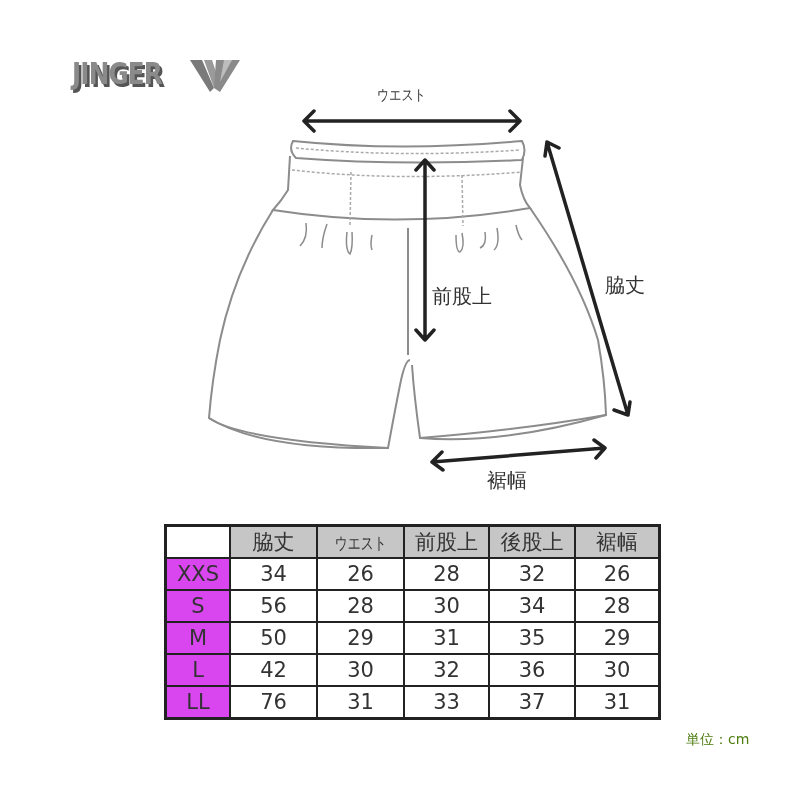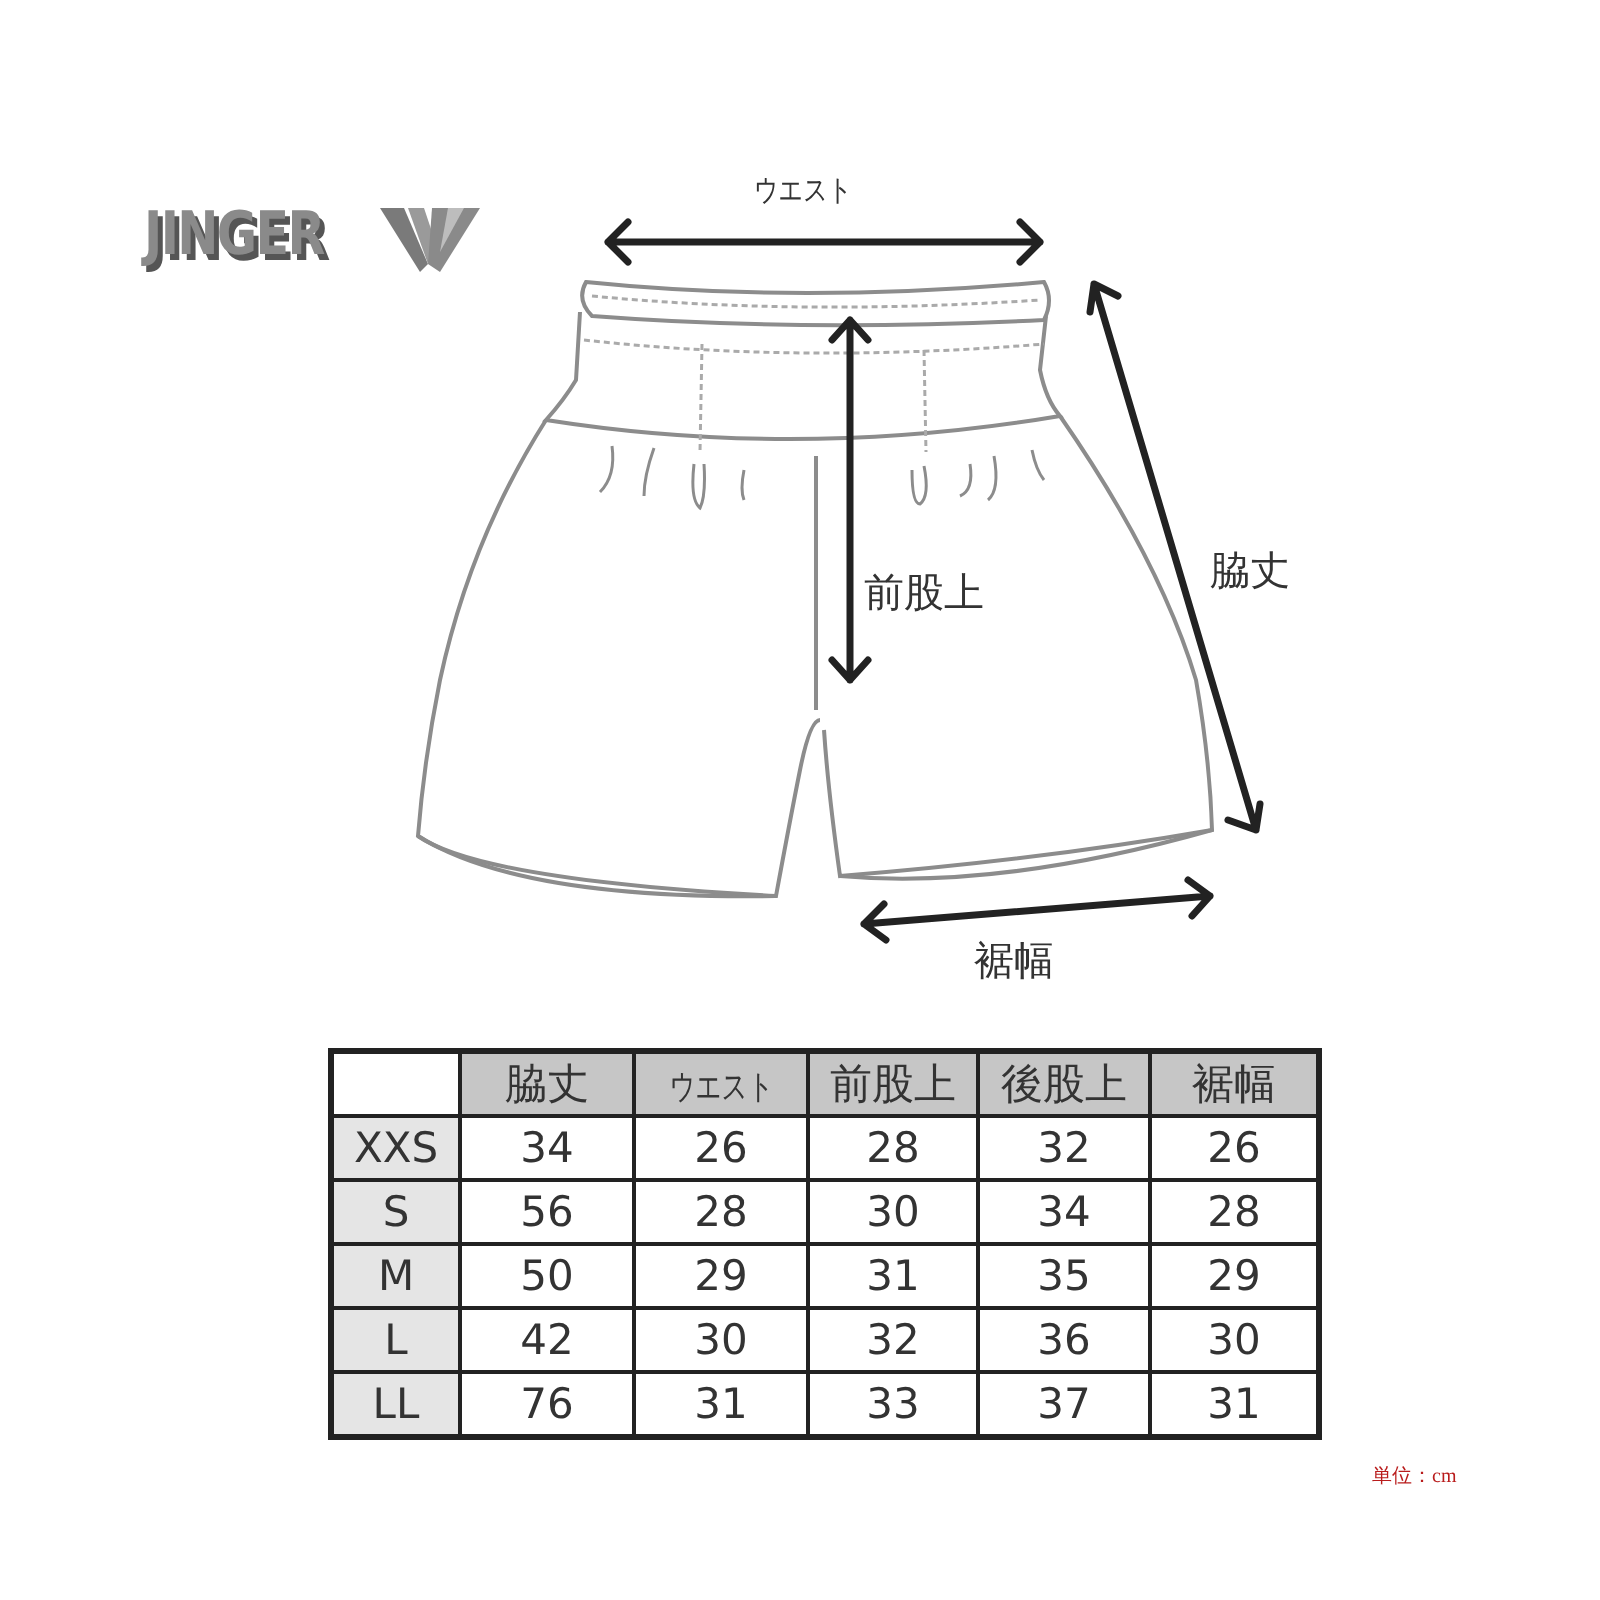--- a/index.html
+++ b/index.html
@@ -1,29 +1,29 @@
 <!DOCTYPE html>
 <html><head>
 <meta charset="utf-8">
 <style>
   html, body { margin:0; padding:0; background:#ffffff; }
   body { width:800px; height:800px; position:relative; overflow:hidden; font-family:"DejaVu Sans", sans-serif; }
-  .logo { position:absolute; left:72px; top:56px; width:170px; height:40px;margin-top:44px; }
+  .logo { position:absolute; left:72px; top:56px; width:170px; height:40px; }
   .logo-text { position:absolute; left:0; top:0; font-family:"DejaVu Sans", sans-serif; font-weight:bold; font-size:30px; letter-spacing:-1px; color:#8a8a8a; text-shadow: 3px 3px 0 #555; transform: scaleX(0.82); transform-origin:left top; }
   .logo-mark { position:absolute; left:118px; top:2px; }
   .diagram { position:absolute; left:0; top:0; width:800px; height:510px; }
   .dlabel { position:absolute; font-size:20px; color:#333; white-space:nowrap; }
   .dlabel.small { font-size:15px; transform:scaleX(0.8); transform-origin:left top; }
   table.size-table { position:absolute; left:164px; top:524px; border-collapse:collapse; border:3px solid #222; }
   table.size-table td, table.size-table th { border:2.5px solid #222; height:30px; padding:0; text-align:center; font-weight:normal; font-size:21px; color:#333; }
   table.size-table th.hdr { background:#c6c6c6; }
   table.size-table th.corner { background:#ffffff; }
-  table.size-table th.rowhdr { background:#e5e5e5; }
+  table.size-table th.rowhdr { background:#d946ef; }
   .c0 { width:62px; } .c1 { width:85px; } .c2 { width:85px; } .c3 { width:83px; } .c4 { width:84px; } .c5 { width:82px; }
-  .unit { position:absolute; left:686px; top:731px; font-size:10px; color:#b91c1c;font-family:Liberation Serif, serif; }
+  .unit { position:absolute; left:686px; top:731px; font-size:14px; color:#4d7c0f; }
   .hdr .small-kana { display:inline-block; font-size:17px; transform:scaleX(0.75); }
 </style>
 </head>
 <body>
 
 <div class="logo">
   <div class="logo-text">JINGER</div>
   <svg class="logo-mark" width="52" height="36" viewBox="0 0 52 36">
     <polygon points="0,2 12,2 24,30 20,34" fill="#7a7a7a"></polygon>
     <polygon points="14,2 22,2 28,20 24,30" fill="#9a9a9a"></polygon>

